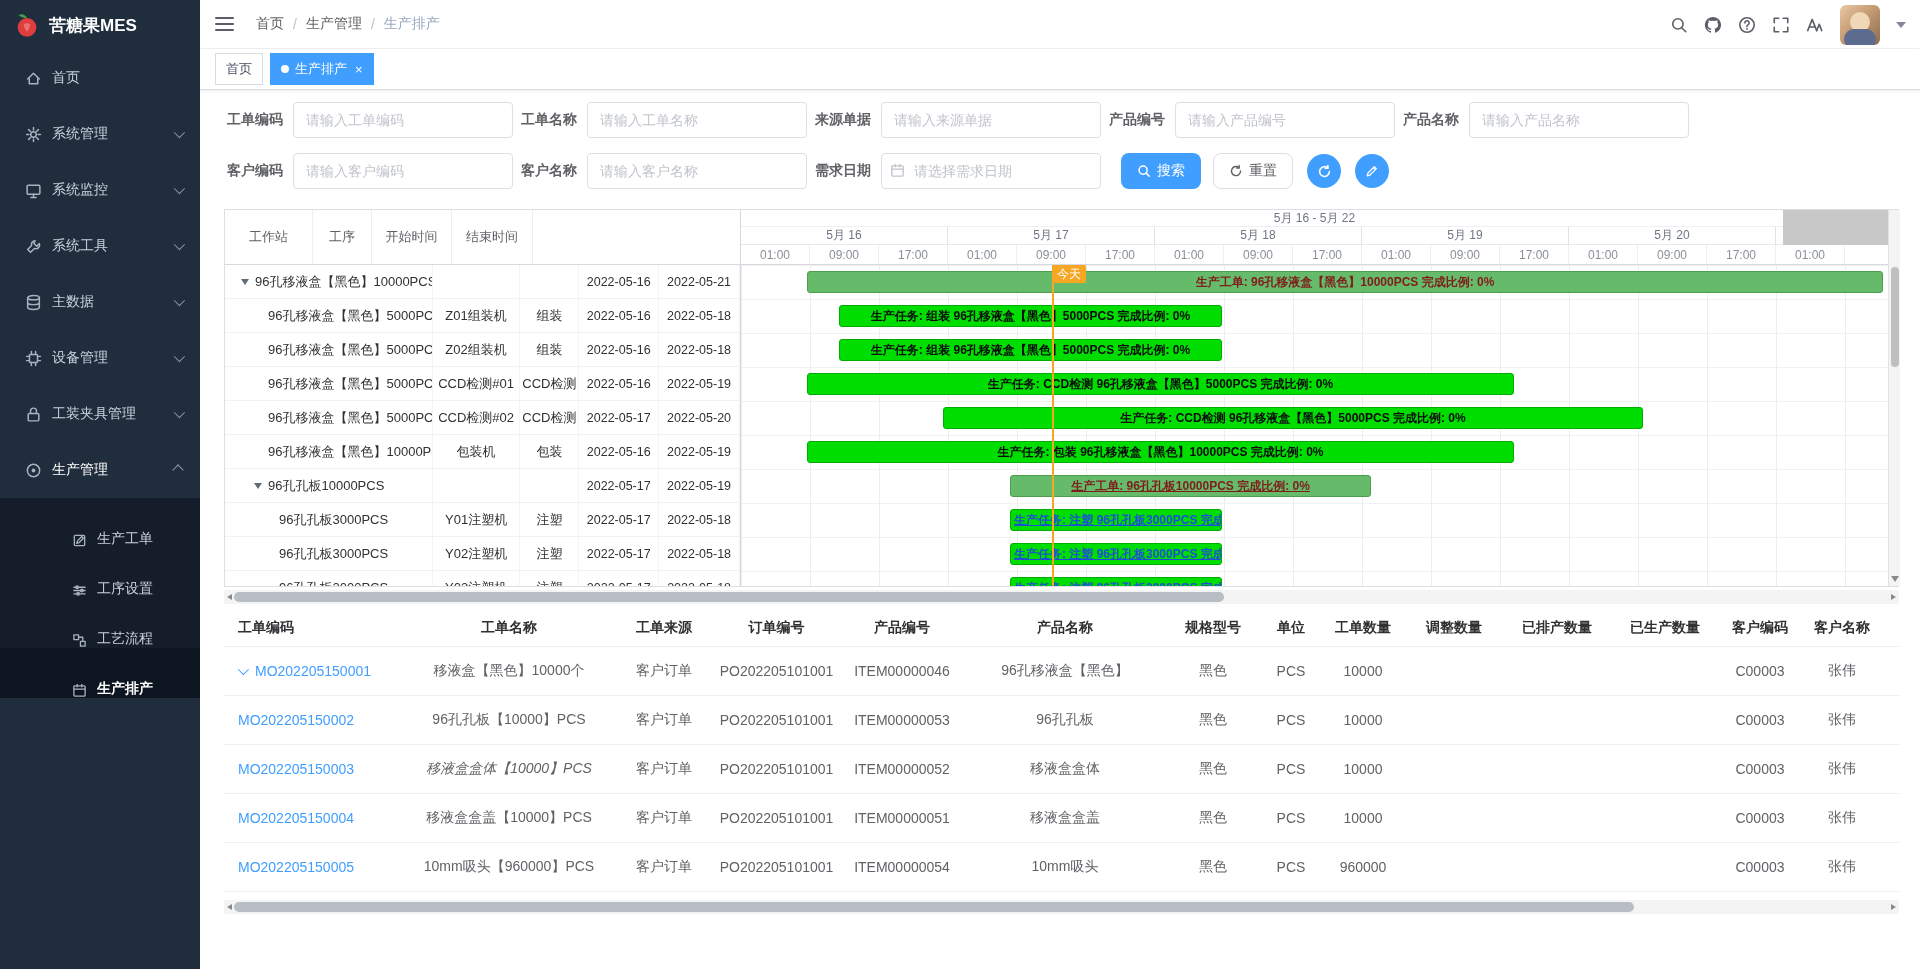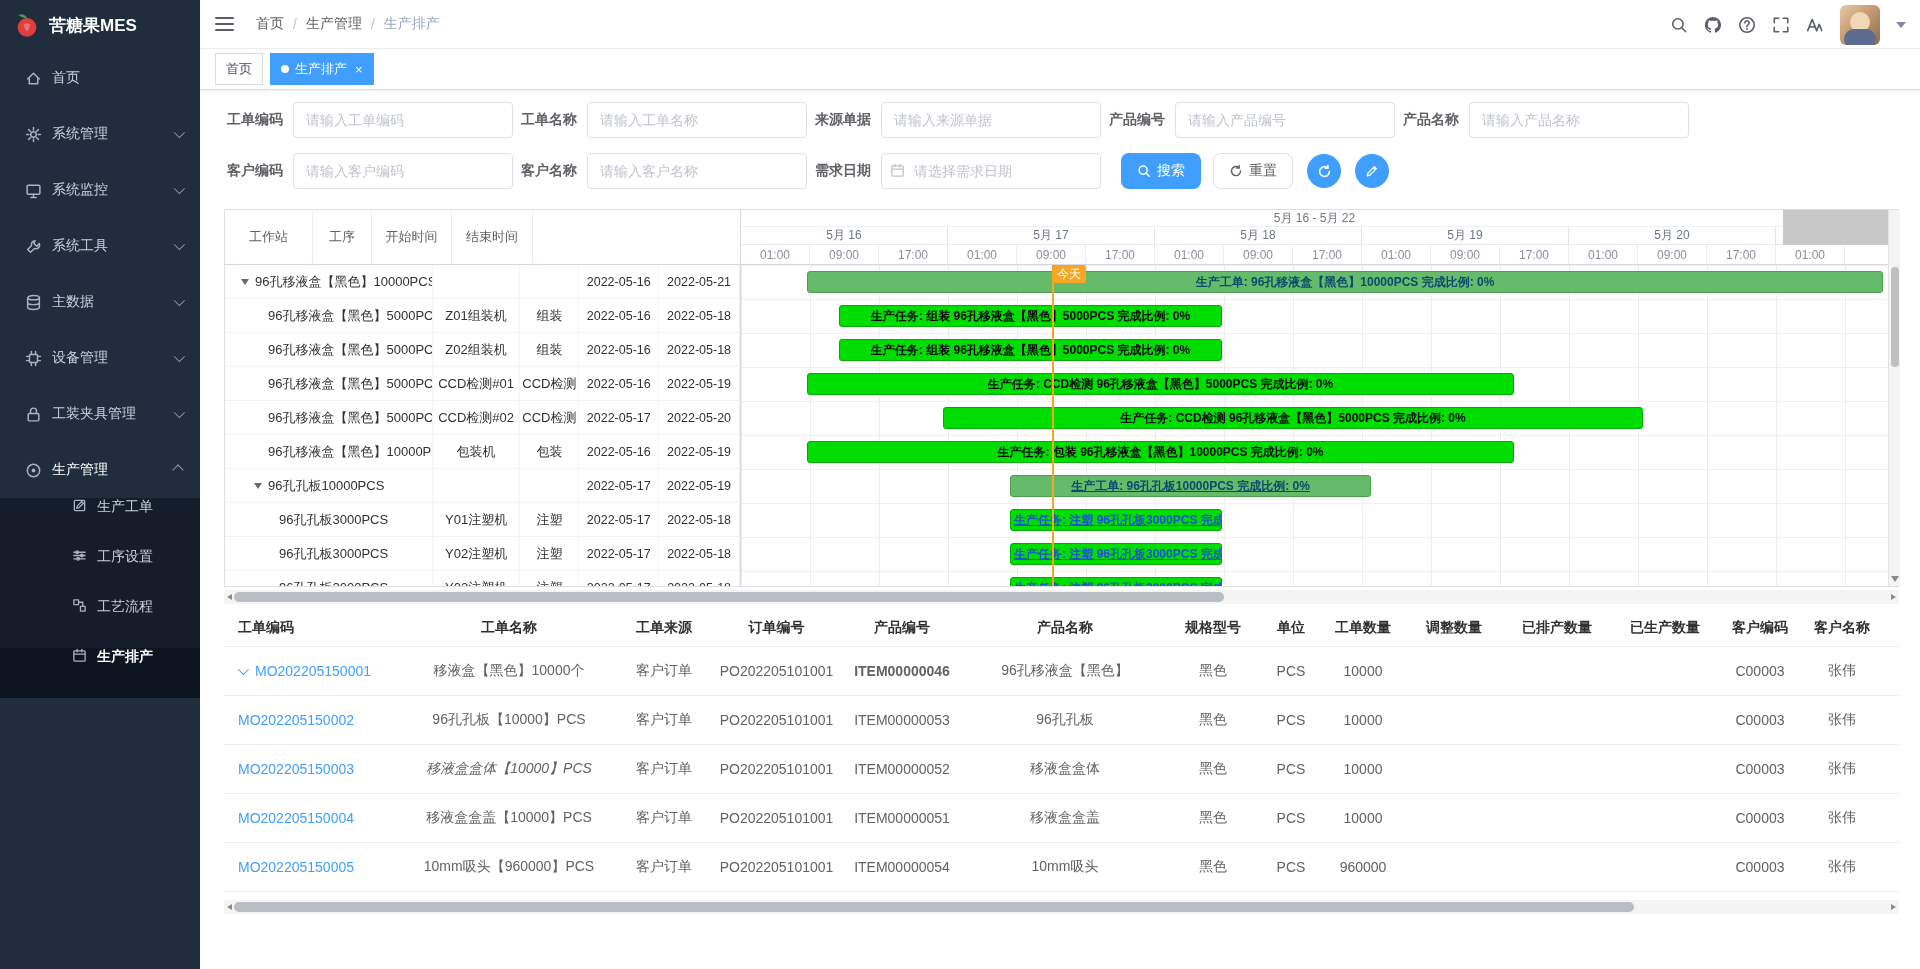--- a/index.html
+++ b/index.html
@@ -12,21 +12,21 @@
 #sidebar{position:absolute;left:0;top:0;width:200px;height:100%;background:#1f2d3d;z-index:10}
 .logo-row{height:50px;display:flex;align-items:center;padding-left:13px}
 .logo-title{color:#fff;font-size:17px;font-weight:bold;margin-left:8px;white-space:nowrap}
 .menu-item{height:56px;display:flex;align-items:center;padding:0 18px 0 25px;color:#c9d1dc;cursor:pointer;font-size:14px}
 .mi-icon{margin-right:10px;color:#a9b3c0;flex:none}
 .mi-label{flex:1;white-space:nowrap;overflow:hidden}
 .mi-arrow{flex:none;width:8px;height:8px;border-right:1.6px solid #8d98a6;border-bottom:1.6px solid #8d98a6;transform:rotate(45deg) translateY(-2px)}
 .mi-arrow.up{transform:rotate(-135deg)}
 .menu-item.expanded{color:#fff}
 .submenu{background:#141d29}
-.submenu-item{height:50px;display:flex;align-items:flex-start;padding-left:72px;color:#c9d1dc;cursor:pointer;font-size:14px}
+.submenu-item{height:50px;display:flex;align-items:flex-end;padding-left:72px;color:#c9d1dc;cursor:pointer;font-size:14px}
 .submenu-item .mi-icon{margin-right:10px}
 .submenu-item.active{color:#fff;background:#0d1520;font-weight:bold}
 
 
 #main{position:absolute;left:200px;top:0;width:1720px;height:969px;background:#fff}
 
 
 #topbar{height:49px;display:flex;align-items:center;border-bottom:1px solid #f0f0f0;position:relative}
 .hamburger{margin-left:15px;color:#5a5e66;cursor:pointer}
 #breadcrumb{margin-left:22px;font-size:14px;display:flex;align-items:center;gap:9px}
@@ -81,21 +81,21 @@
 .tl-range{height:17px;display:flex;align-items:center;justify-content:center;font-size:12px;color:#6f7682;border-bottom:1px solid #eef0f3}
 .tl-days{height:18px;display:flex;border-bottom:1px solid #e8eaee}
 .tl-day{width:207px;flex:none;display:flex;align-items:center;justify-content:center;font-size:12px;color:#6f7682;border-right:1px solid #dfe2e8}
 .tl-times{height:20px;display:flex;border-bottom:1px solid #d6d9e0}
 .tl-time{width:69px;flex:none;display:flex;align-items:center;justify-content:center;font-size:12px;color:#8a9099;border-right:1px solid #eceef2}
 .tl-gray{position:absolute;left:1042px;top:0;width:105px;height:35px;background:#c8c8c8;z-index:2}
 .tl-body{position:relative;height:321px;
 background-image:repeating-linear-gradient(to right,#ededed 0 1px,transparent 1px 69px),repeating-linear-gradient(to bottom,#f1f1f1 0 1px,transparent 1px 34px)}
 .bar{position:absolute;height:22px;border-radius:3px;font-size:12px;font-weight:bold;display:flex;align-items:center;justify-content:center;overflow:hidden;white-space:nowrap;cursor:pointer;z-index:2}
 .bar.task{background:#00dd00;border:1px solid #00ad00;color:#0b0b0b}
-.bar.project{background:#66bb6a;border:1px solid #4d9e51;color:#0c4a6e}
+.bar.project{background:#66bb6a;border:1px solid #4d9e51;color:#7f1d1d}
 .bar.sel{color:#1d4fd7;text-decoration:underline;justify-content:flex-start;padding-left:3px}
 .today-line{position:absolute;top:0;width:2px;height:321px;background:#f5a623;z-index:3}
 .today-label{position:absolute;top:0;height:18px;line-height:18px;background:#f5a623;color:#fff;font-size:12px;padding:0 5px;border-radius:2px;z-index:4}
 
 #gantt-vscroll{width:12px;flex:none;background:#f4f4f4;border-left:1px solid #e2e2e2;position:relative}
 .v-thumb{position:absolute;left:2px;top:57px;width:8px;height:100px;background:#bfbfbf;border-radius:4px;cursor:pointer}
 .v-arrow{position:absolute;bottom:4px;left:2px;width:0;height:0;border-left:4px solid transparent;border-right:4px solid transparent;border-top:6px solid #8a8a8a}
 
 
 .hscroll{position:absolute;left:24px;width:1675px;height:14px;background:#f4f4f4;border-radius:2px}
@@ -586,21 +586,21 @@
         </div>
       <div id="ot-body">
           <div class="ot-row">
             <div class="ot-cell clip left" style="width: 180px;">
               <span class="row-caret"></span>
               <a class="order-link">MO202205150001</a>
             </div>
             <div class="ot-cell clip" style="width: 210px;">移液盒【黑色】10000个</div>
             <div class="ot-cell clip" style="width: 100px;">客户订单</div>
             <div class="ot-cell clip" style="width: 125px;">PO202205101001</div>
-            <div class="ot-cell clip" style="width: 126px; font-weight: bold;">ITEM00000046</div>
+            <div class="ot-cell clip" style="width: 126px;">ITEM00000046</div>
             <div class="ot-cell clip" style="width: 200px;">96孔移液盒【黑色】</div>
             <div class="ot-cell clip" style="width: 96px;">黑色</div>
             <div class="ot-cell clip" style="width: 60px;">PCS</div>
             <div class="ot-cell clip" style="width: 84px;">10000</div>
             <div class="ot-cell clip" style="width: 98px;"></div>
             <div class="ot-cell clip" style="width: 108px;"></div>
             <div class="ot-cell clip" style="width: 108px;"></div>
             <div class="ot-cell clip" style="width: 82px;">C00003</div>
             <div class="ot-cell clip" style="width: 82px;">张伟</div>
             <div class="ot-cell clip" style="width: 110px;">2022-05-20</div>

